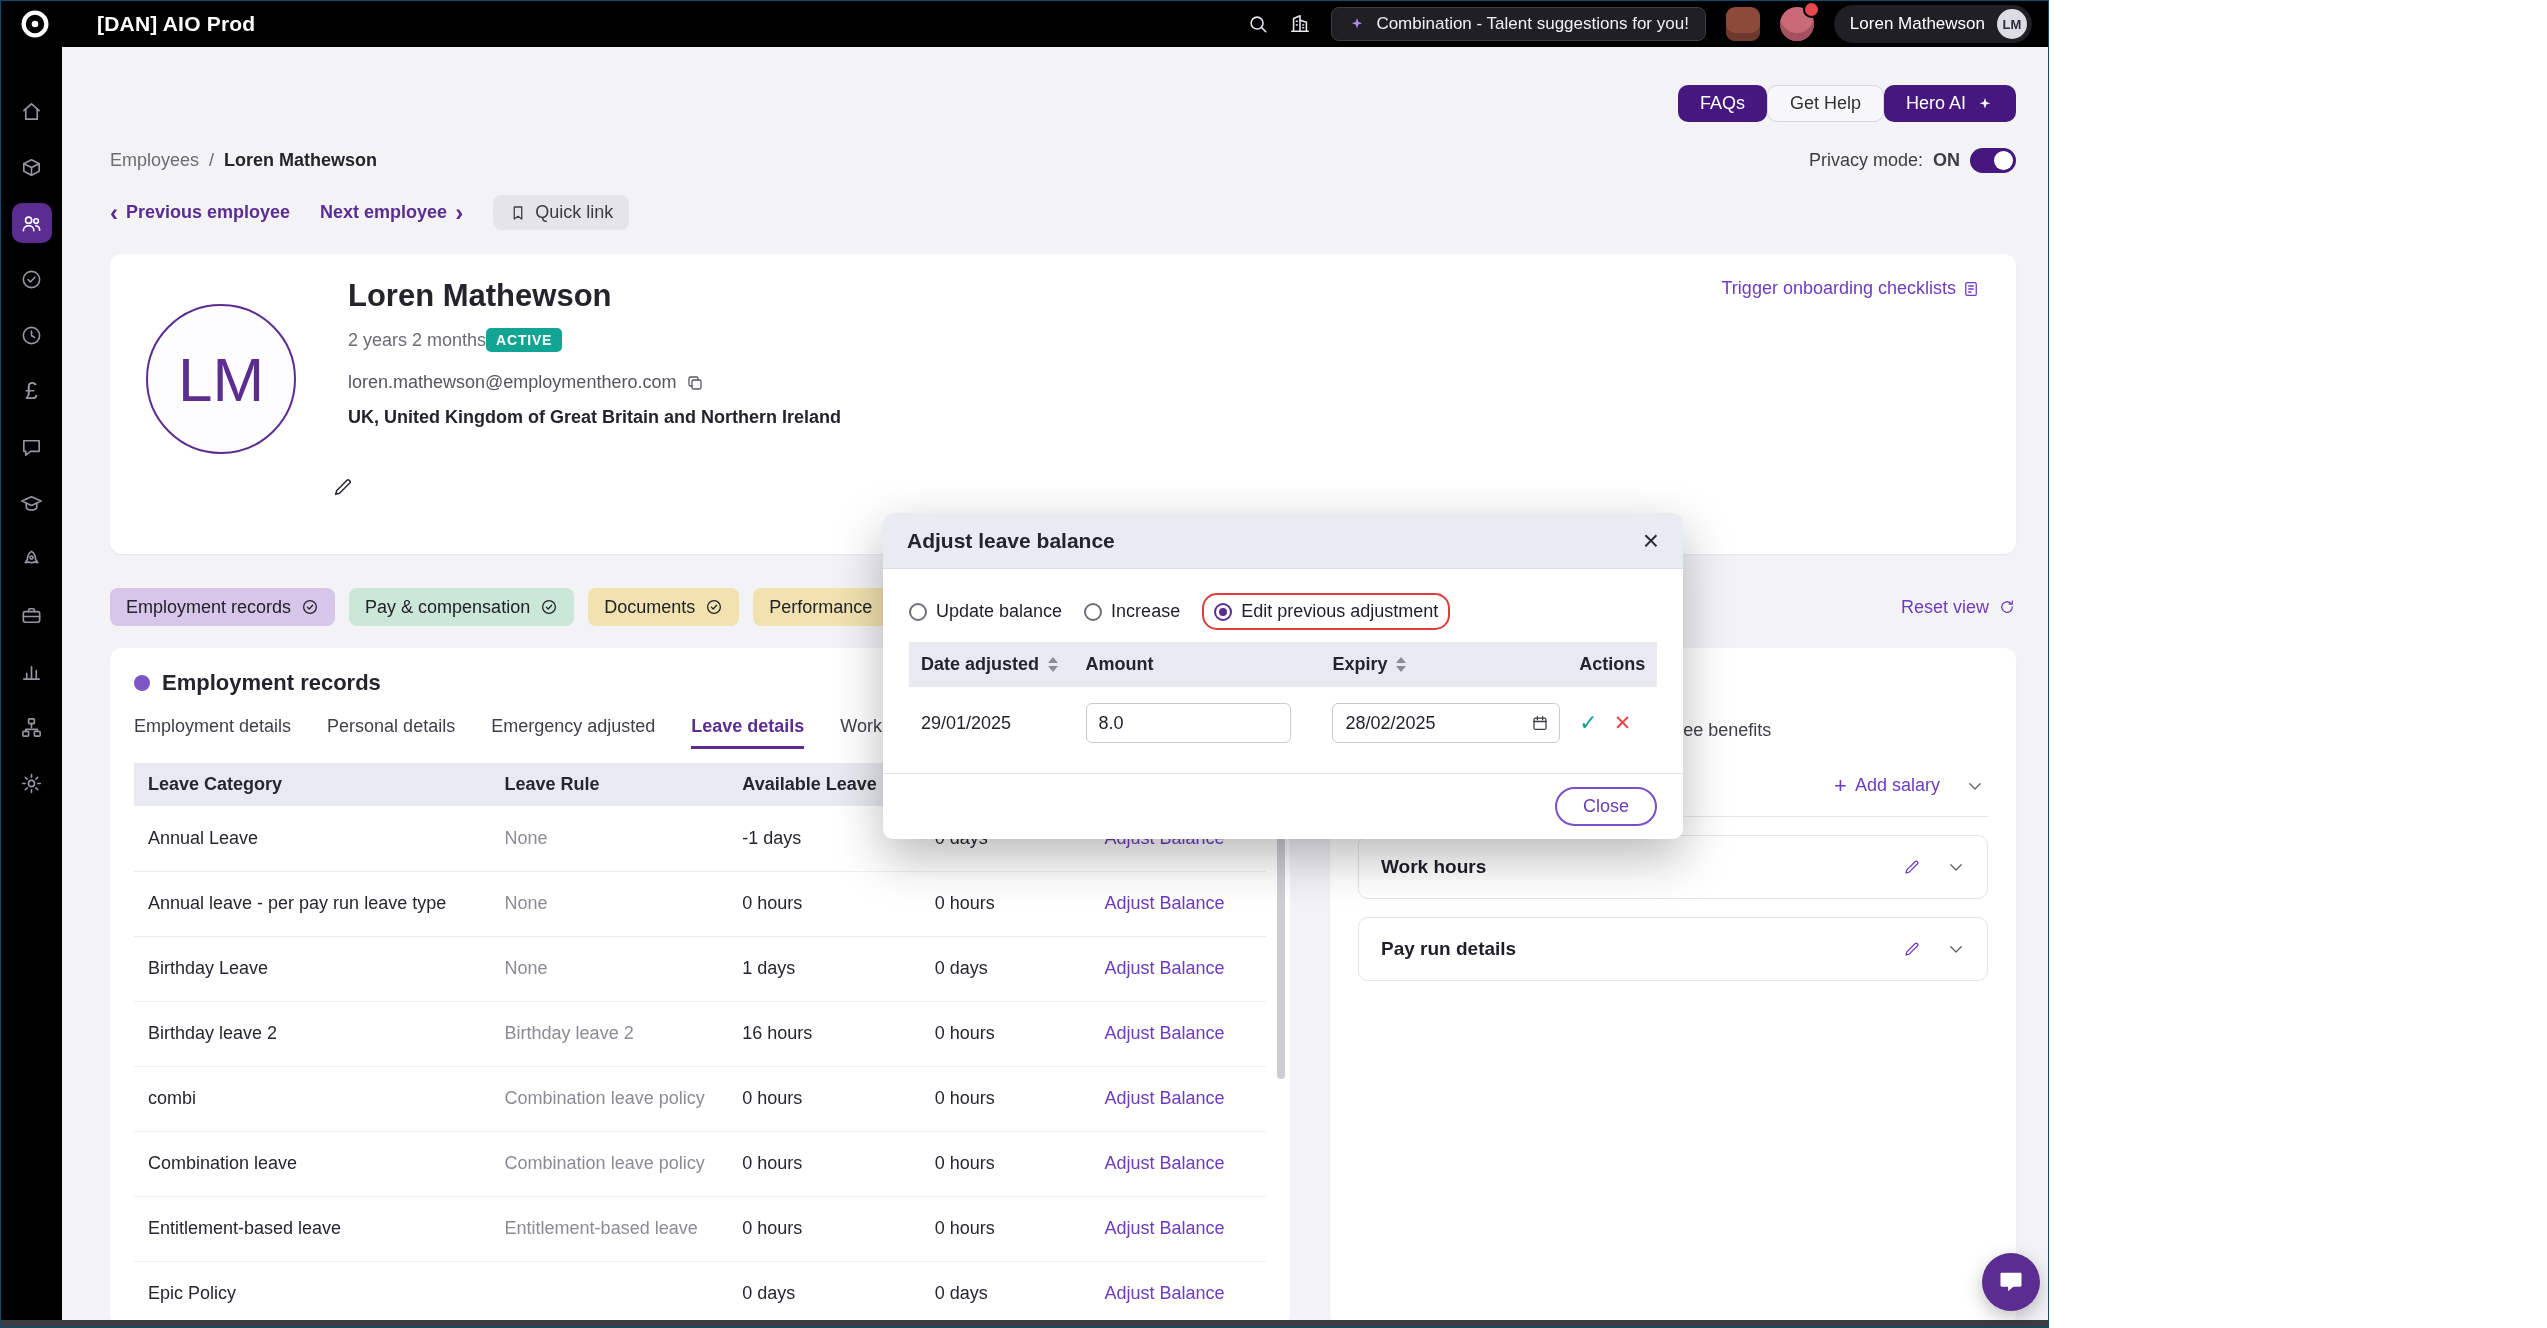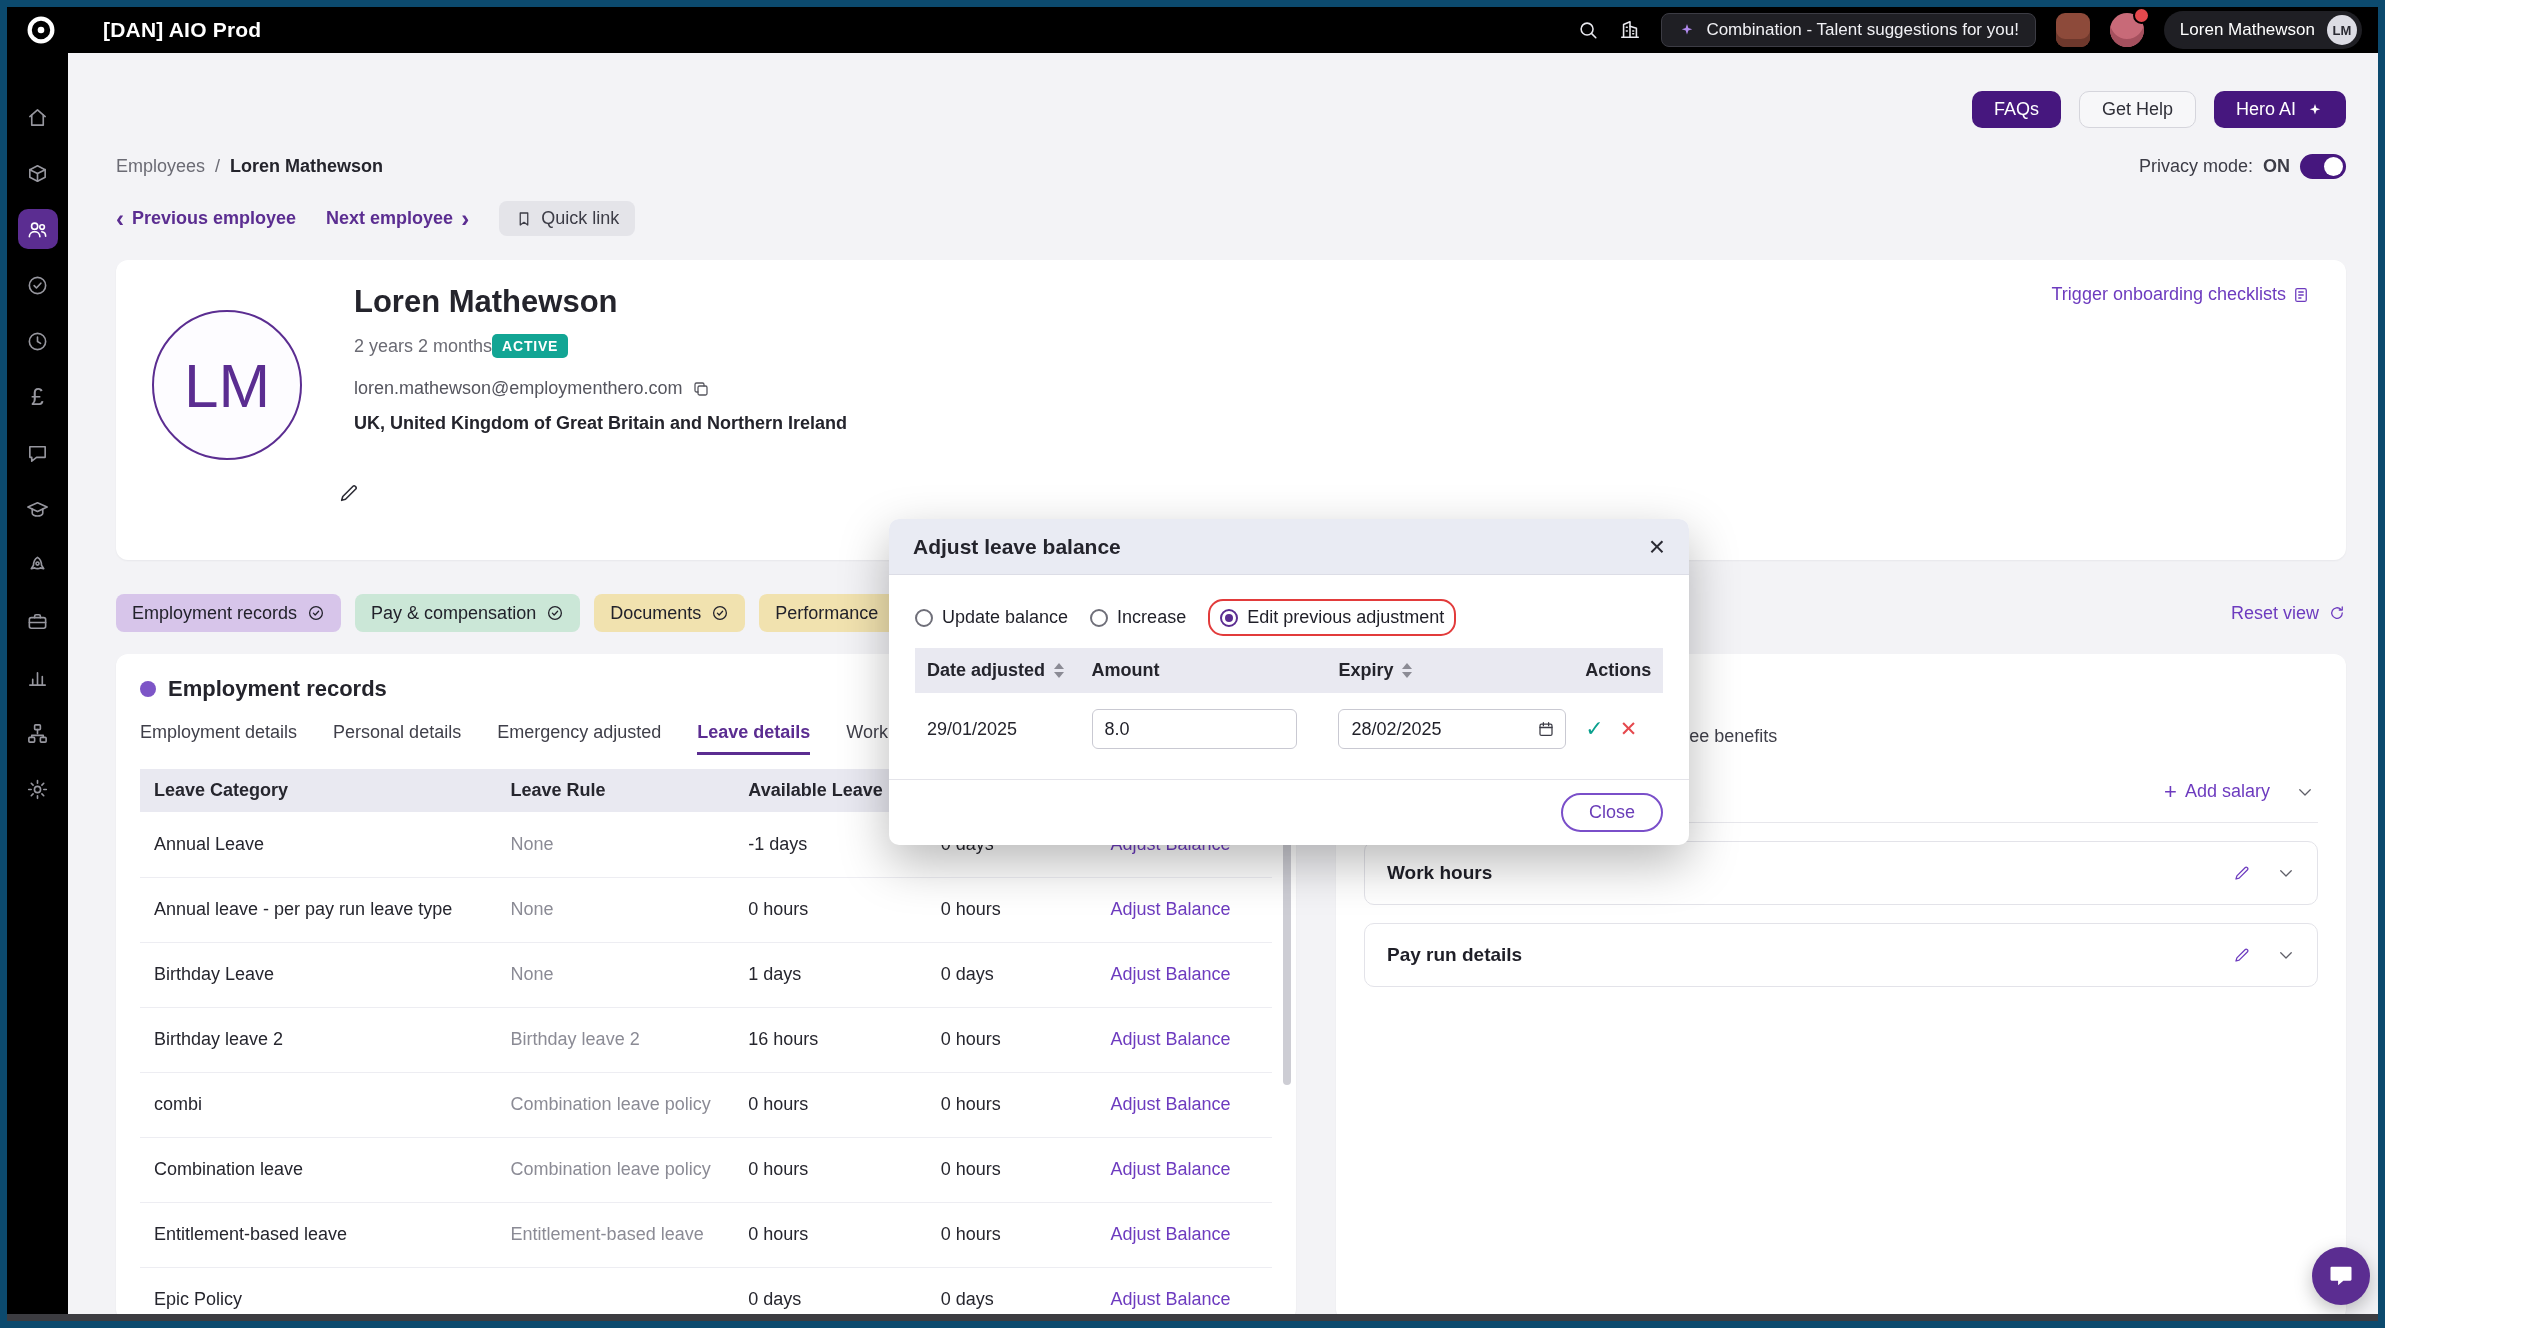--- a/index.html
+++ b/index.html
@@ -6,21 +6,21 @@
   :root{
     --purple:#5b2d91; --purple-btn:#46177e; --purple-link:#6d3bbf;
     --teal:#12a594; --ink:#24242c; --ink2:#55555e; --gray:#8b8b95;
     --line:#e7e7ec; --bg:#f3f3f6; --header-bg:#e9e9f1; --red:#e23b3b;
   }
   html,body{width:2547px;height:1328px}
   body{font-family:"Liberation Sans","DejaVu Sans",sans-serif;color:var(--ink);font-size:19px;background:#fff}
   svg{display:block}
   .ic{width:22px;height:22px;fill:none;stroke:currentColor;stroke-width:1.7;stroke-linecap:round;stroke-linejoin:round}
   .ic.sm{width:18px;height:18px}.ic.xs{width:16px;height:16px}
-  .app{position:relative;width:2385px;height:1328px;background:var(--bg);overflow:hidden;border:7px solid #0c4a6e}
+  .app{position:relative;width:2049px;height:1328px;background:var(--bg);overflow:hidden;border:1px solid #0c4a6e}
 
   
   .topbar{position:absolute;top:0;left:0;right:0;height:46px;background:#000;display:flex;align-items:center;padding:0 16px;z-index:20;color:#fff}
   .logo{width:36px;height:36px;display:flex;align-items:center;justify-content:center;cursor:pointer}
   .app-title{font-weight:700;font-size:21px;margin-left:44px;letter-spacing:.2px}
   .topbar-right{margin-left:auto;display:flex;align-items:center;gap:20px}
   .tb-ic{color:#e8e8ee;cursor:pointer}
   .smartmatch{display:flex;align-items:center;gap:10px;background:#1f1f24;border:1px solid #3c3c44;border-radius:8px;height:34px;padding:0 16px;color:#f0f0f4;font-size:17px;cursor:pointer;font-family:inherit}
   .smartmatch .spark{color:#b18aee}
   .mascot{width:34px;height:34px;border-radius:9px;position:relative;cursor:pointer;display:inline-block}
@@ -32,21 +32,21 @@
 
   
   .sidebar{position:absolute;top:46px;left:0;bottom:0;width:61px;background:#000;display:flex;flex-direction:column;align-items:center;padding-top:36px;z-index:15}
   .sb-item{width:61px;height:56px;display:flex;align-items:center;justify-content:center;color:#97979f;cursor:pointer}
   .sb-item .ic{width:23px;height:23px}
   .sb-item.active .wrap{width:40px;height:40px;border-radius:10px;background:var(--purple);display:flex;align-items:center;justify-content:center;color:#fff}
   .pound{font-size:23px;color:#97979f;font-weight:400}
 
   
   .main{position:absolute;left:61px;top:46px;right:0;bottom:0;padding:0 32px 0 48px;display:flex;flex-direction:column;overflow:hidden}
-  .help-row{display:flex;justify-content:flex-end;gap:18px;margin-top:38px}
+  .help-row{display:flex;justify-content:flex-end;gap:0;margin-top:38px}
   .btn{height:37px;border-radius:10px;padding:0 22px;font-size:18px;font-family:inherit;cursor:pointer;display:flex;align-items:center;gap:10px;border:none}
   .btn.purple{background:var(--purple-btn);color:#fff}
   .btn.ghost{background:#f7f7f9;border:1px solid #d5d5dc;color:#2f2f38}
 
   .crumb-row{display:flex;justify-content:space-between;align-items:center;margin-top:26px}
   .breadcrumb{display:flex;gap:10px;align-items:center;font-size:18px;color:#6b6b74}
   .breadcrumb a{cursor:pointer;color:#6b6b74;text-decoration:none}
   .breadcrumb .cur{color:var(--ink);font-weight:600}
   .privacy{display:flex;align-items:center;gap:10px;font-size:18px;color:#3c3c46}
   .pstate{font-weight:600}

